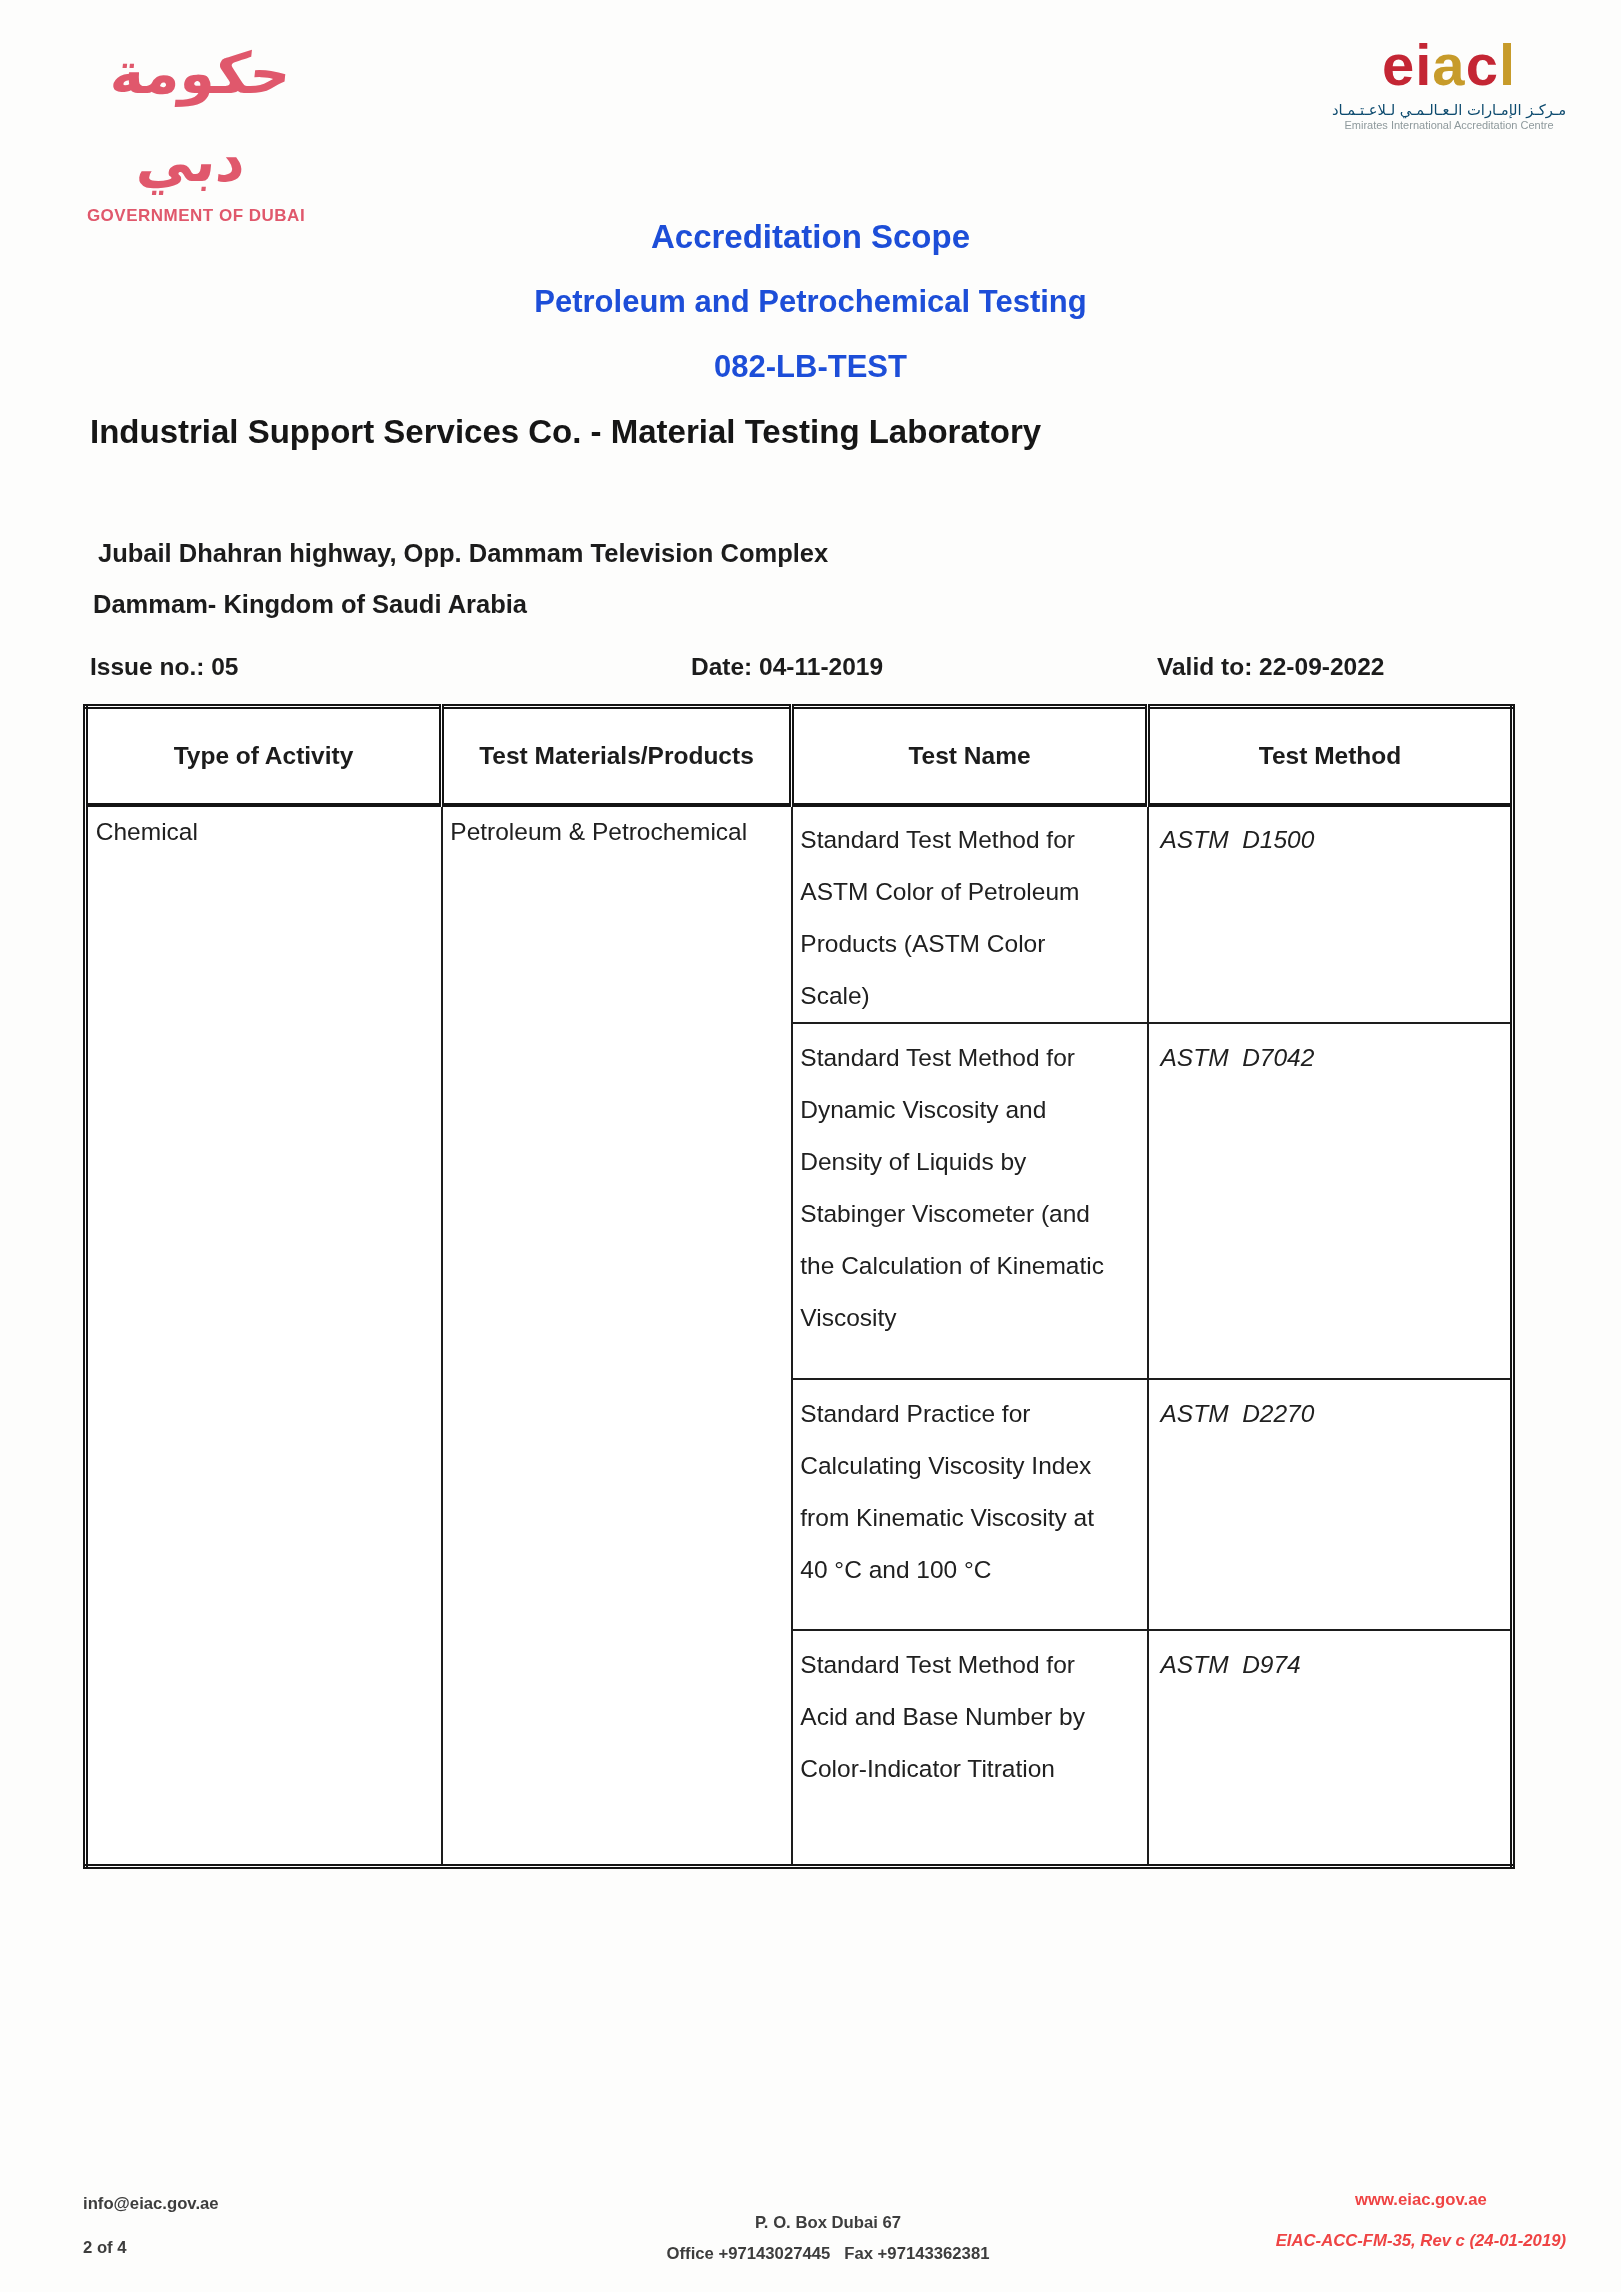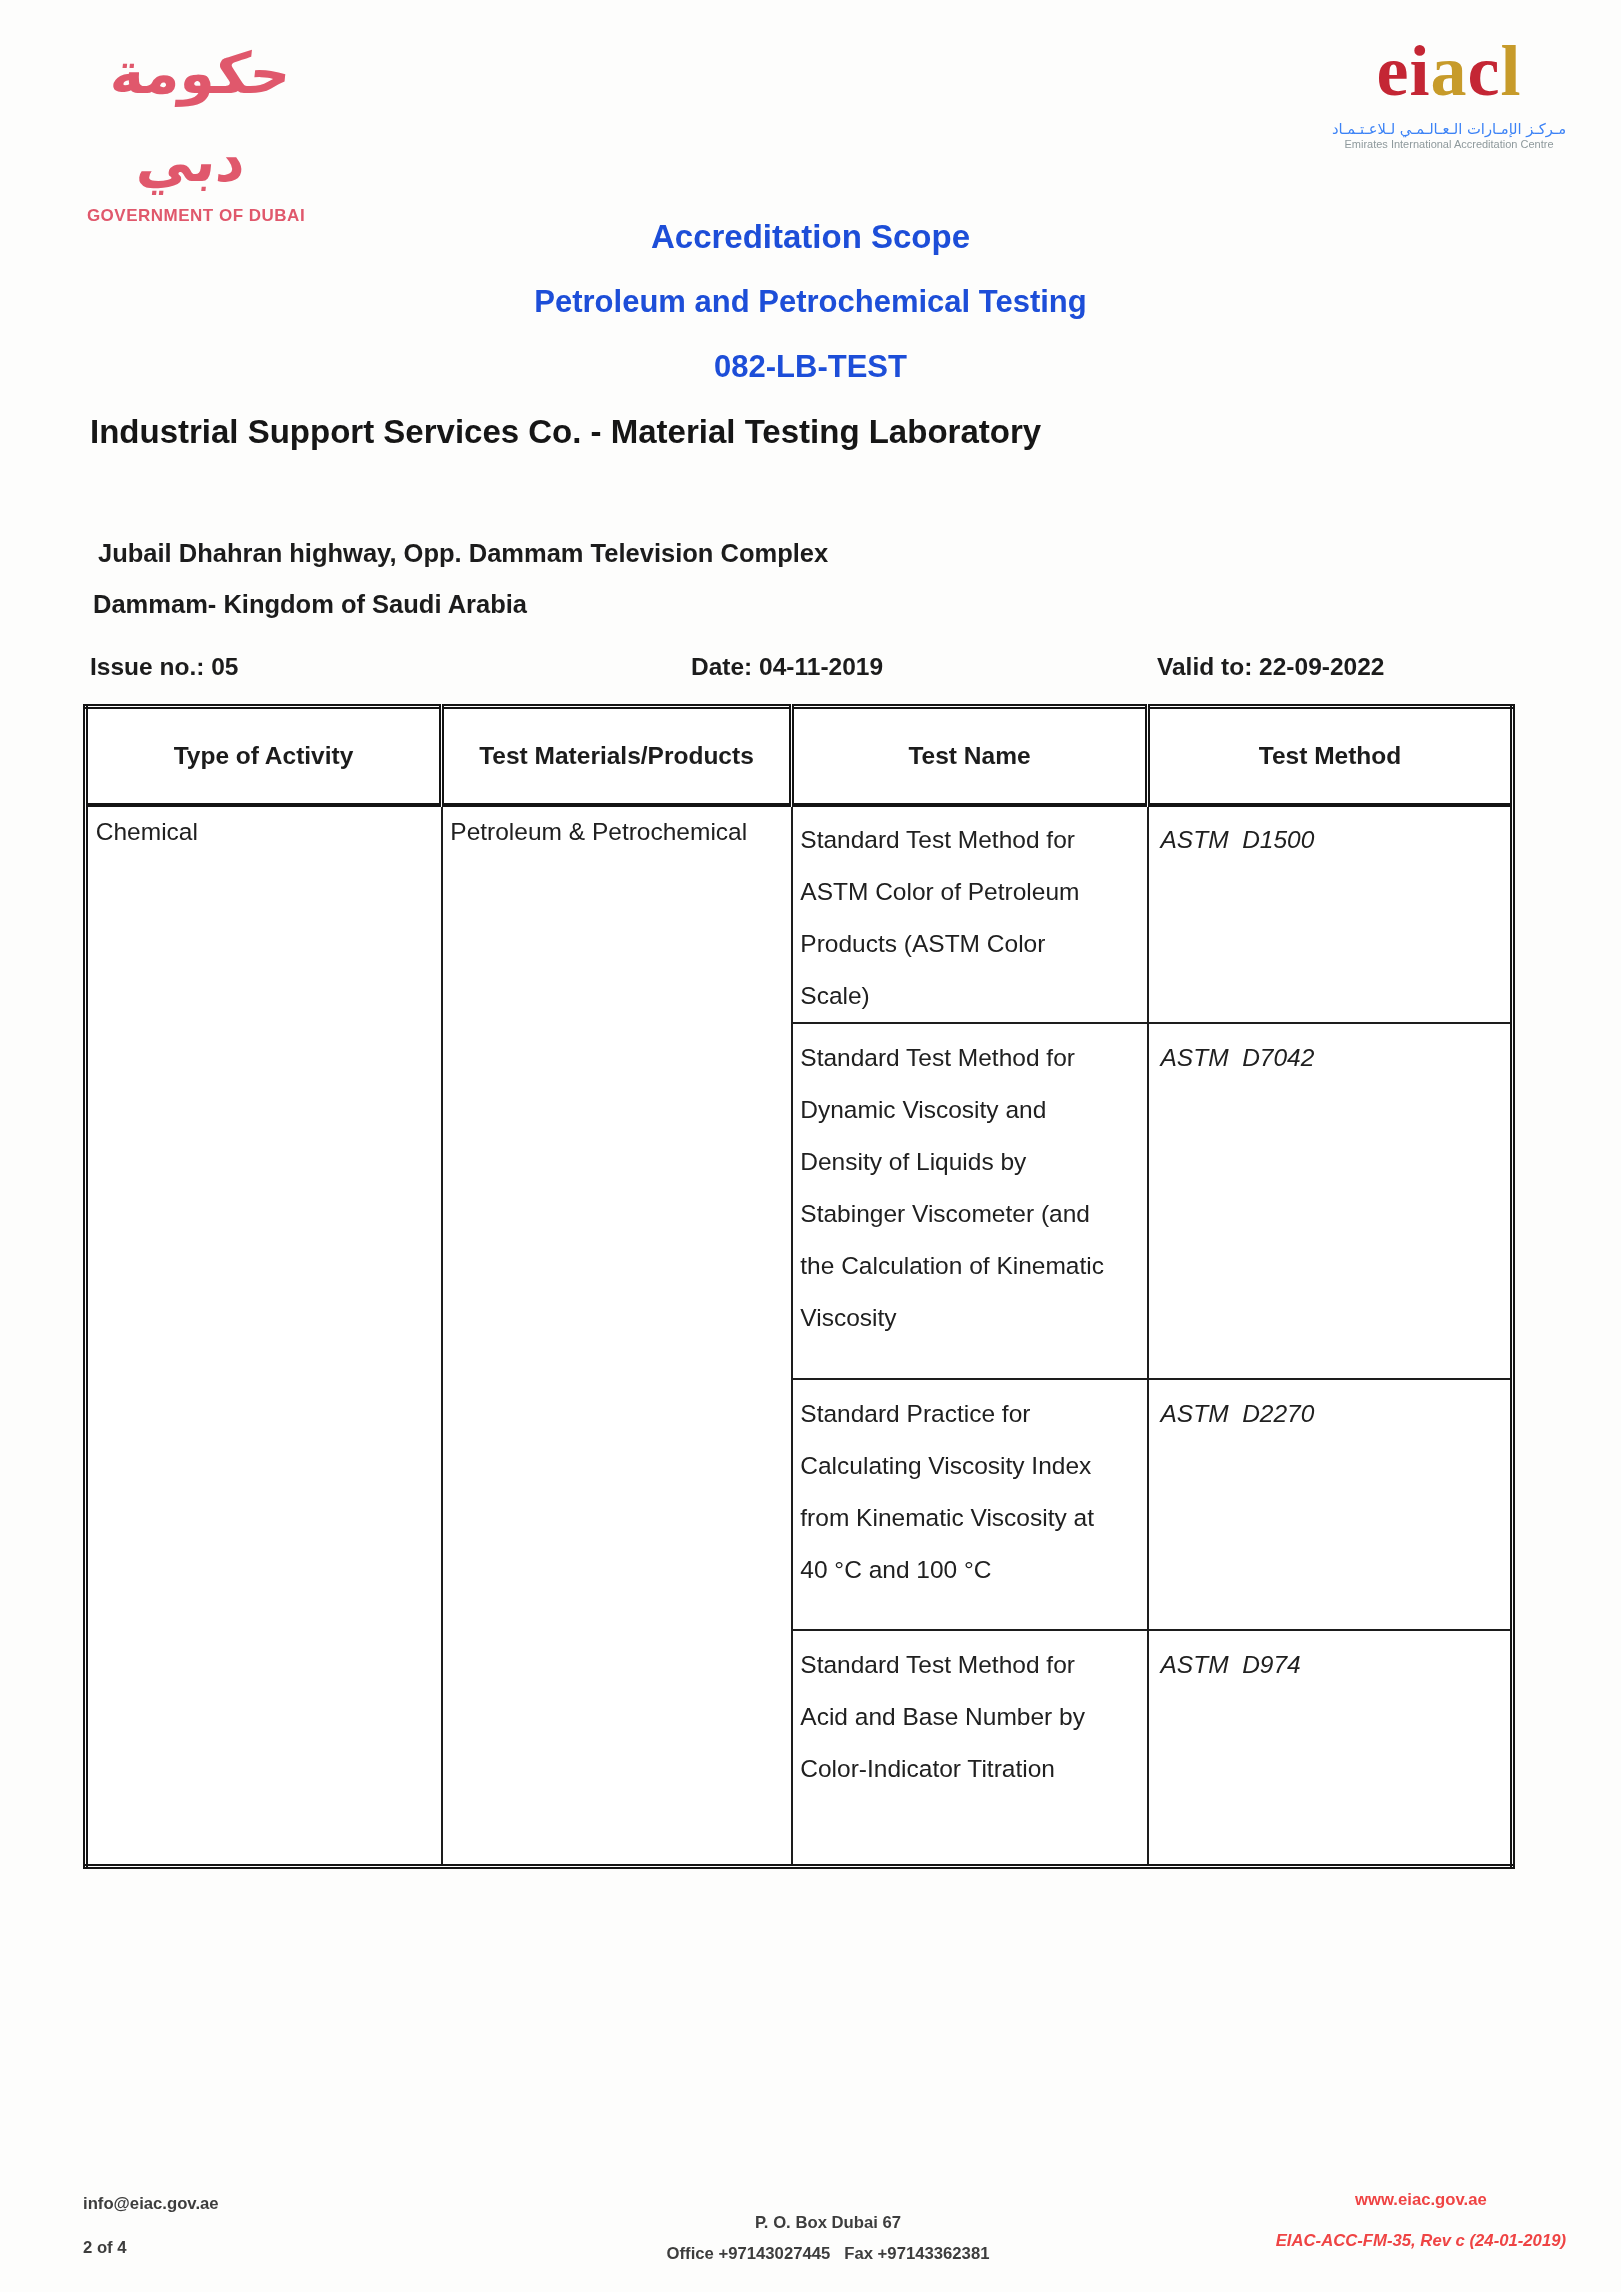--- a/index.html
+++ b/index.html
@@ -29,29 +29,29 @@
   .dubai-caption {
     font-size: 17px; font-weight: bold; letter-spacing: 0.5px;
     color: #e0586c; margin-top: 0px;
   }
 
   .eiac-logo {
     position: absolute; left: 1306px; top: 37px; width: 286px;
     text-align: center;
   }
   .eiac-wordmark {
-    font-family: Liberation Serif, serif;
-    font-size: 72px; font-weight: bold; line-height: 0.95;
+    font-family: Liberation Sans, sans-serif;
+    font-size: 58px; font-weight: bold; line-height: 0.95;
     letter-spacing: 1px;
   }
   .eiac-wordmark .red  { color: #c42634; }
   .eiac-wordmark .gold { color: #c79b2a; }
   .eiac-arabic {
     font-family: "DejaVu Sans", sans-serif;
-    font-size: 14.7px; color: #3b82f6; margin-top: 15px; letter-spacing: 1px;
+    font-size: 14.7px; color: #0c4a6e; margin-top: 9px; letter-spacing: 1px;
   }
   .eiac-caption { font-size: 11px; color: #8e999c; margin-top: 1px; }
 
   
   .doc-title {
     position: absolute; left: 0; width: 100%;
     text-align: center; font-weight: bold; color: #1d4ed8;
   }
   .title-main  { top: 218px; font-size: 33px; }
   .title-sub   { top: 284px; font-size: 31px; }

